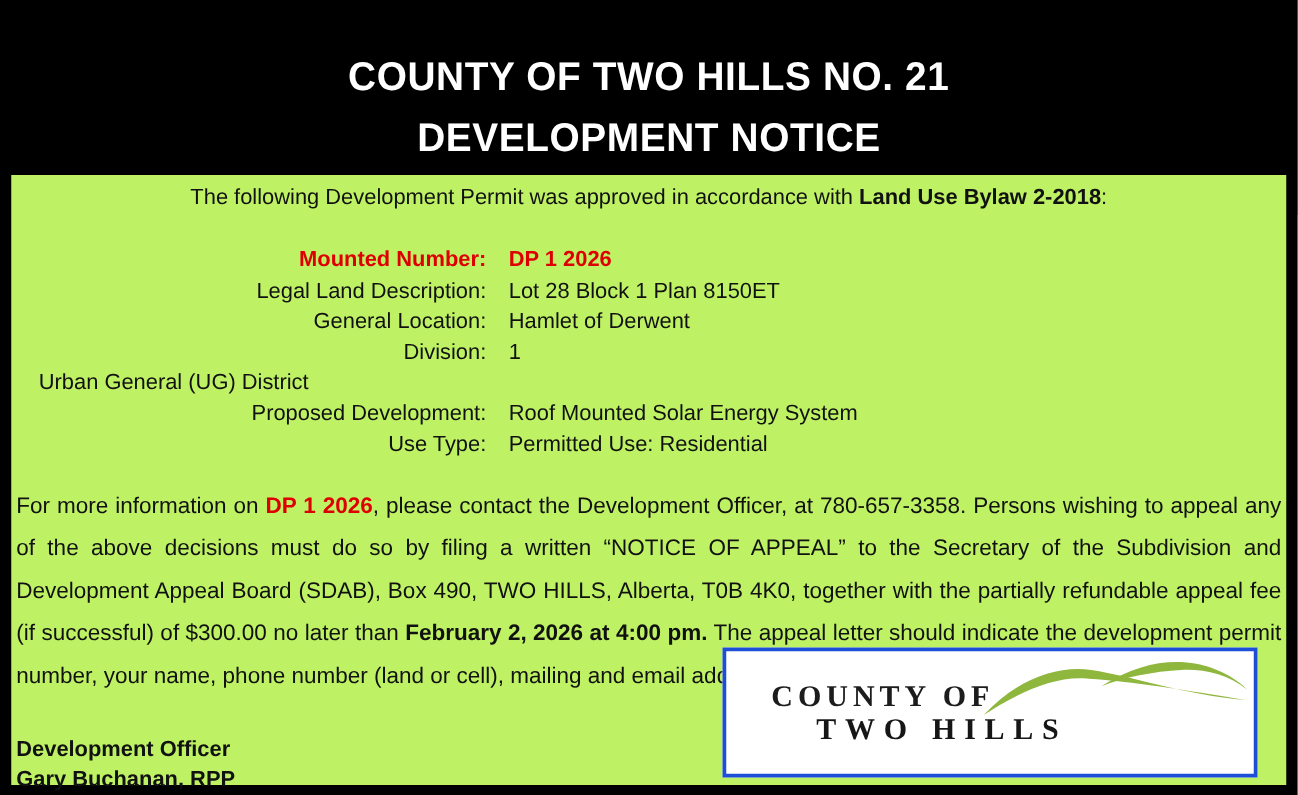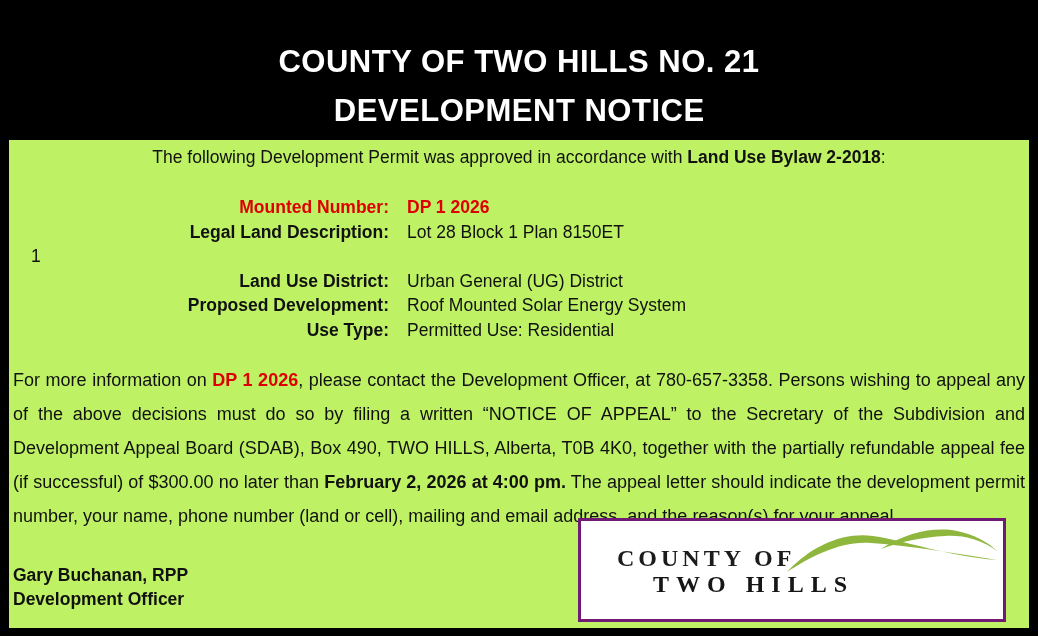--- a/index.html
+++ b/index.html
@@ -56,21 +56,21 @@
   
   .details { margin-top: 26px; }
   .detail-row {
     display: flex;
     font-size: 17.5px;
     line-height: 24.6px;
   }
   .detail-label {
     width: 376px;
     text-align: right;
-    font-weight: bold;
+    font-weight: normal;
     flex: 0 0 auto;
   }
   .detail-value { margin-left: 18px; }
   .detail-row.highlight .detail-label,
   .detail-row.highlight .detail-value {
     color: #de0000;
     font-weight: bold;
   }
 
   
@@ -88,21 +88,21 @@
     line-height: 24px;
     font-weight: bold;
   }
 
   
   .logo-box {
     position: absolute;
     left: 578px; top: 518px;
     width: 428px; height: 104px;
     background: #ffffff;
-    border: 3px solid #701a75;
+    border: 3px solid #1d4ed8;
   }
   .logo-county-of {
     position: absolute;
     left: 36px; top: 24px;
     font-family: "Liberation Serif", serif;
     font-size: 24px;
     font-weight: bold;
     letter-spacing: 4px;
     color: #1c1c1c;
     white-space: nowrap;
@@ -138,43 +138,45 @@
   <div class="details">
     <div class="detail-row highlight">
       <div class="detail-label">Mounted Number:</div>
       <div class="detail-value">DP 1 2026</div>
     </div>
     <div class="detail-row">
       <div class="detail-label">Legal Land Description:</div>
       <div class="detail-value">Lot 28 Block 1 Plan 8150ET</div>
     </div>
     <div class="detail-row">
+      <div class="detail-label">General Location:</div>
+      <div class="detail-value">Hamlet of Derwent</div>
     </div>
     <div class="detail-row">
+      <div class="detail-label">Division:</div>
       <div class="detail-value">1</div>
     </div>
     <div class="detail-row">
-      <div class="detail-label">Land Use District:</div>
       <div class="detail-value">Urban General (UG) District</div>
     </div>
     <div class="detail-row">
       <div class="detail-label">Proposed Development:</div>
       <div class="detail-value">Roof Mounted Solar Energy System</div>
     </div>
     <div class="detail-row">
       <div class="detail-label">Use Type:</div>
       <div class="detail-value">Permitted Use: Residential</div>
     </div>
   </div>
 
   <div class="appeal-paragraph"><span>For more information on </span><span class="red-bold">DP 1 2026</span><span>, please contact the Development Officer, at 780-657-3358.  Persons wishing to appeal any of the above decisions must do so by filing a written “NOTICE OF APPEAL” to the Secretary of the Subdivision and Development Appeal Board (SDAB), Box 490, TWO HILLS, Alberta, T0B 4K0, together with the partially refundable appeal fee (if successful) of $300.00 no later than </span><span class="bold">February 2, 2026 at 4:00 pm.</span><span>  The appeal letter should indicate the development permit number, your name, phone number (land or cell), mailing and email address, and the reason(s) for your appeal.</span></div>
 
   <div class="signature">
+    <div>Development Officer</div>
     <div>Gary Buchanan, RPP</div>
-    <div>Development Officer</div>
   </div>
 
 </div>
 
 <div class="logo-box">
   <div class="logo-county-of">COUNTY OF</div>
   <div class="logo-two-hills">TWO HILLS</div>
   <svg class="logo-hills" viewBox="0 0 214 50" xmlns="http://www.w3.org/2000/svg">
     <path d="M2,46 C28,18 60,6 88,10 C122,15 162,30 212,34 C162,26 120,19 86,17 C58,14 26,30 2,46 Z" fill="#8fb73e"></path>
     <path d="M96,23 C124,5 150,1 172,5 C188,8 205,17 213,26 C197,13 177,9 160,10 C138,11 114,16 96,23 Z" fill="#8fb73e"></path>

